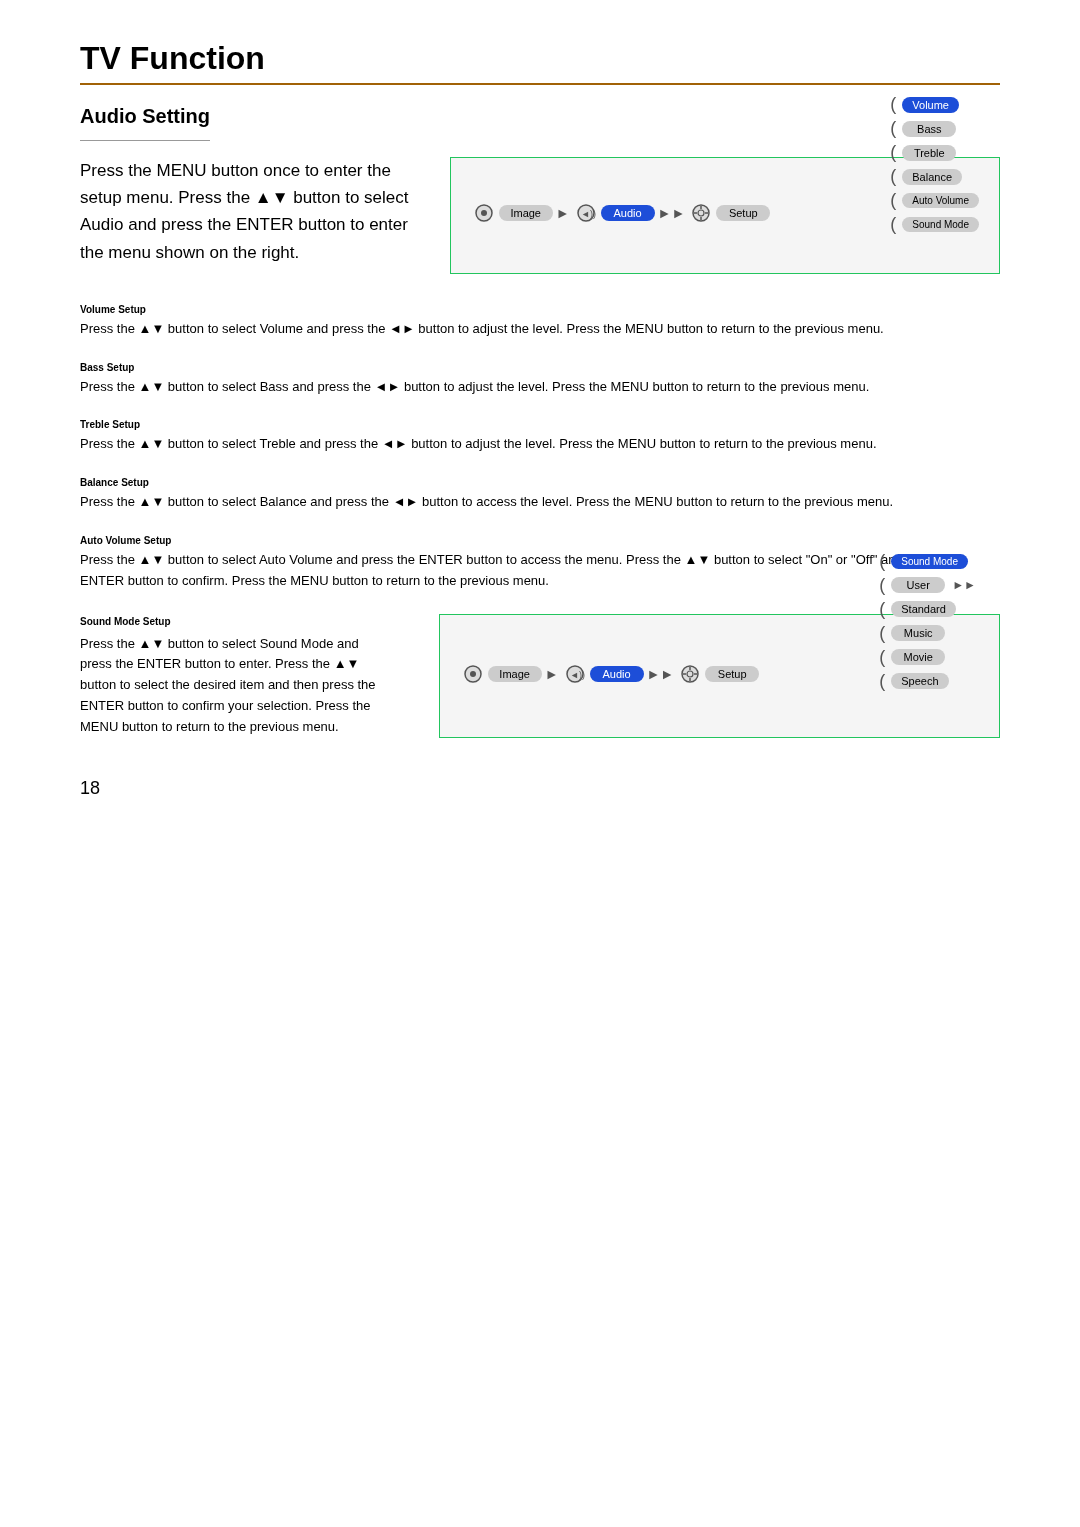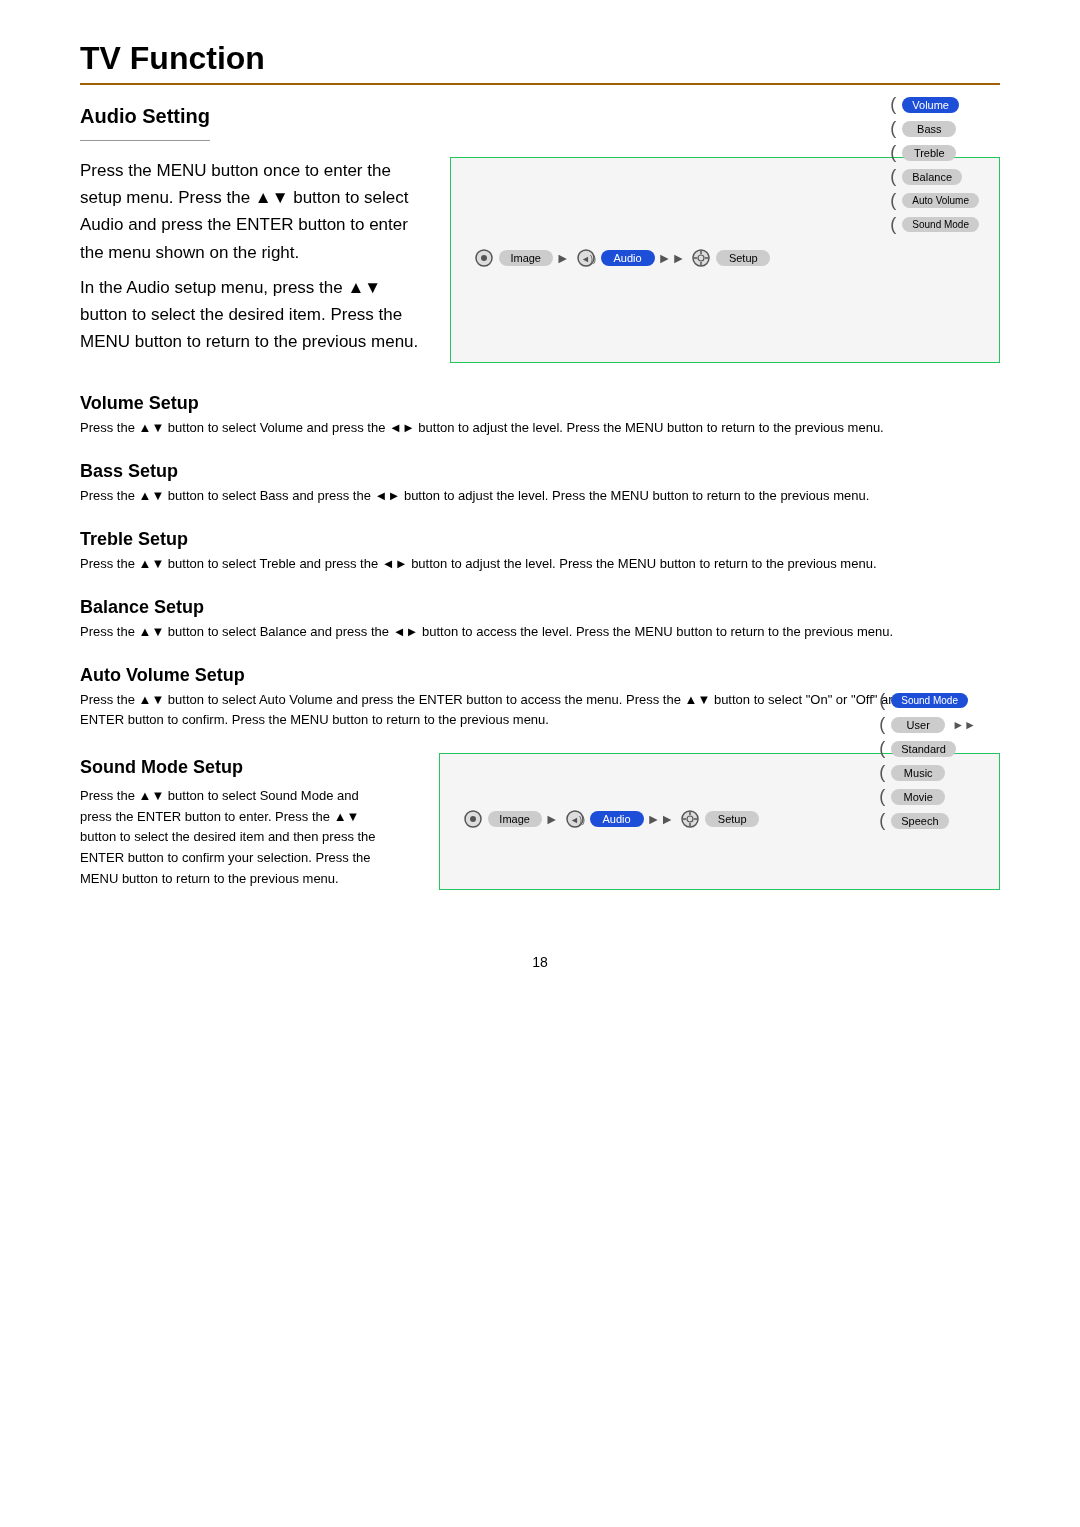--- a/index.html
+++ b/index.html
@@ -99,62 +99,61 @@
       align-items: center;
       gap: 4px;
     }
 
     
     .setup-section {
       margin-bottom: 22px;
     }
     .setup-title {
       font-weight: bold;
-      font-size: 18px;
+      font-size: 10px;
       margin-bottom: 4px;
     }
     .setup-text {
       font-size: 13px;
       line-height: 1.6;
     }
 
     
     .sound-mode-section {
       display: flex;
       gap: 46px;
       margin-bottom: 30px;
     }
     .sound-mode-text {
       flex: 1;
       font-size: 13px;
       line-height: 1.6;
     }
 
     .page-number {
-      text-align: center;
-      margin-top: 64px;
-      font-size: 14px;
+      text-align: left;
+      margin-top: 40px;
+      font-size: 18px;
     }
   </style>
 </head>
 <body>
 
 
 
 
 <h1>TV Function</h1>
 
 
 <h2>Audio Setting</h2>
 
 
 <div class="audio-top">
   <div class="audio-top-text">
     <p>Press the MENU button once to enter the setup menu. Press the ▲▼ button to select Audio and press the ENTER button to enter the menu shown on the right.</p>
-    <p>In the Audio setup menu, press the ▲▼ button to select the desired item. Press the MENU button to return to the previous menu.</p>
   </div>
 
   <div class="menu-diagram">
 
     <div class="menu-row">
       <div class="menu-icon">
 
         <svg viewBox="0 0 20 20" fill="none">
           <circle cx="10" cy="10" r="8" stroke="#555" stroke-width="1.5" fill="#ddd"></circle>
           <circle cx="10" cy="10" r="3" fill="#555"></circle>

